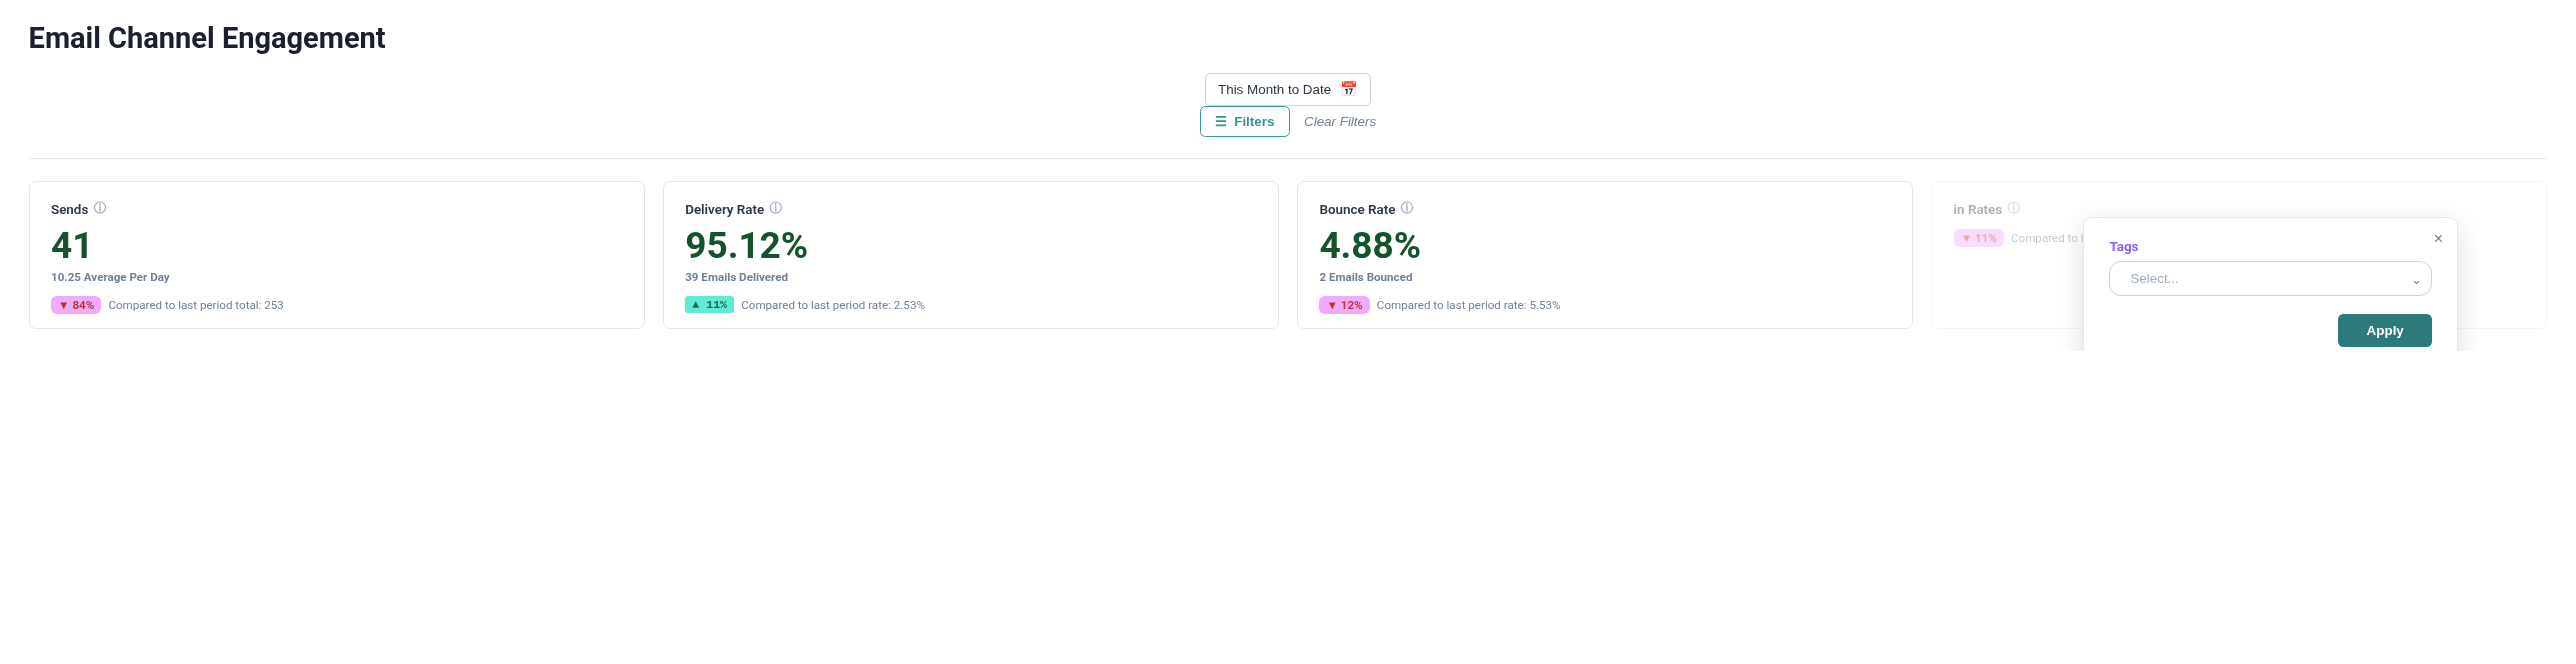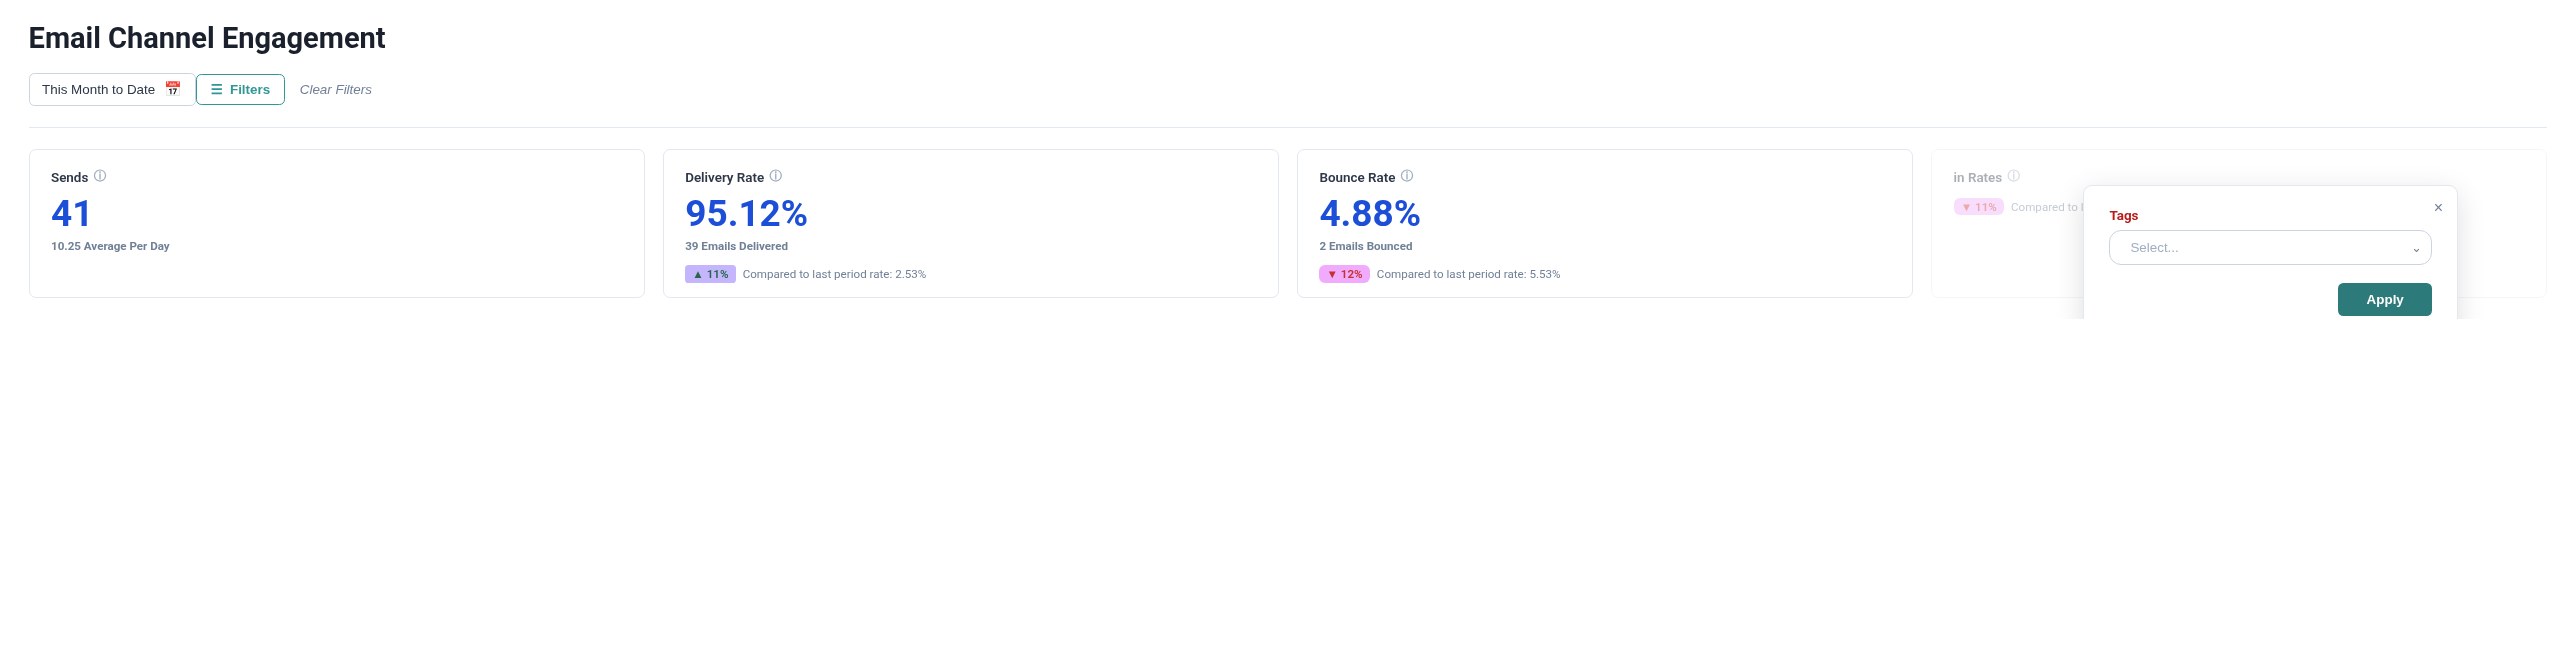--- a/index.html
+++ b/index.html
@@ -17,20 +17,21 @@
       color: #1a202c;
       margin-bottom: 18px;
     }
 
     .toolbar {
       display: flex;
       align-items: center;
       justify-content: flex-start;
       margin-bottom: 21.4px;
       position: relative;
+      flex-direction: column;
     }
 
     .date-picker-btn {
       display: flex;
       align-items: center;
       gap: 9px;
       border: 0.9px solid #cbd5e0;
       border-radius: 5.4px;
       padding: 7.1px 12.5px;
       background: #fff;
@@ -111,21 +112,21 @@
 
     .info-icon {
       color: #a0aec0;
       font-size: 12.5px;
       cursor: pointer;
     }
 
     .metric-value {
       font-size: 37px;
       font-weight: 700;
-      color: #1d4ed8;
+      color: #14532d;
       margin-bottom: 3.6px;
       line-height: 1.1;
     }
 
     .metric-sub {
       font-size: 11.6px;
       color: #718096;
       margin-bottom: 12.5px;
       font-weight: bold;
     }
@@ -148,22 +149,23 @@
       font-weight: 600;
     }
 
     .badge-down {
       background: #f0abfc;
       color: #c53030;
       border-radius: 6px;
     }
 
     .badge-up {
-      background: #c4b5fd;
+      background: #5eead4;
       color: #276749;
+      font-family: Liberation Mono, monospace;
     }
 
     
     .filter-popup {
       position: absolute;
       top: 36px;
       right: 89px;
       width: 375px;
       background: #fff;
       border: 0.9px solid #e2e8f0;
@@ -180,21 +182,21 @@
       background: none;
       border: none;
       font-size: 16px;
       color: #718096;
       cursor: pointer;
     }
 
     .filter-section-label {
       font-size: 13.4px;
       font-weight: 700;
-      color: #b91c1c;
+      color: #8b5cf6;
       margin-bottom: 7.1px;
     }
 
     .filter-select-wrapper {
       position: relative;
       margin-bottom: 18px;
     }
 
     .filter-select-wrapper select {
       width: 100%;
@@ -280,20 +282,24 @@
 
   <div class="metrics-row">
 
     <div class="metric-card">
       <div class="metric-label">
         <span>Sends</span>
         <span class="info-icon">ⓘ</span>
       </div>
       <div class="metric-value">41</div>
       <div class="metric-sub">10.25 Average Per Day</div>
+      <div class="metric-comparison">
+        <span class="badge badge-down">▼ 84%</span>
+        <span>Compared to last period total: 253</span>
+      </div>
     </div>
 
     <div class="metric-card">
       <div class="metric-label">
         <span>Delivery Rate</span>
         <span class="info-icon">ⓘ</span>
       </div>
       <div class="metric-value">95.12%</div>
       <div class="metric-sub">39 Emails Delivered</div>
       <div class="metric-comparison">

